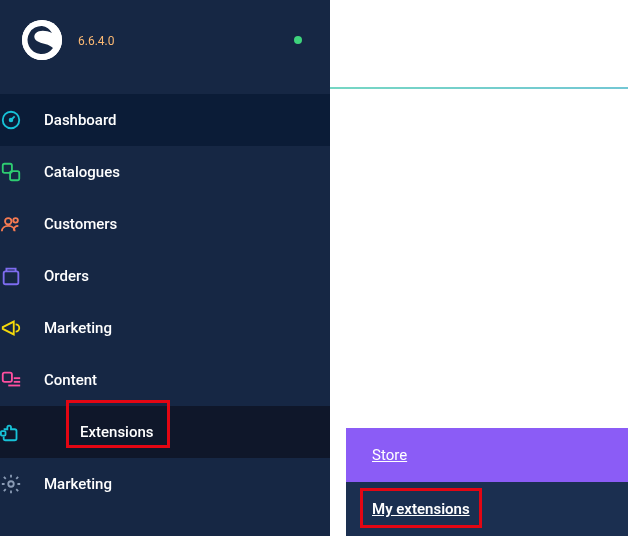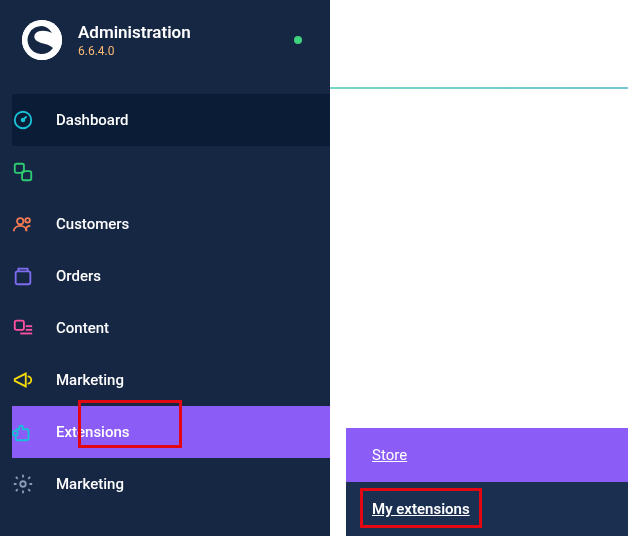--- a/index.html
+++ b/index.html
@@ -7,23 +7,23 @@
   .app { display: flex; width: 628px; height: 536px; }
   .sidebar { width: 330px; background: #162744; color: #fff; display: flex; flex-direction: column; position: relative; }
   .header { display: flex; align-items: center; padding: 20px 22px 20px 22px; }
   .logo { width: 40px; height: 40px; border-radius: 50%; background: #fff; position: relative; flex-shrink: 0; }
   .logo svg { position: absolute; top: 0; left: 0; }
   .header-text { margin-left: 16px; flex: 1; }
   .header-title { font-size: 17px; font-weight: 600; color: #fff; }
   .header-version { font-size: 12px; color: #fdba74; margin-top: 2px; }
   .status-dot { width: 8px; height: 8px; border-radius: 50%; background: #3ed37c; margin-left: auto; margin-right: 6px; }
   .nav { margin-top: 14px; }
-  .nav-item { display: flex; align-items: center; height: 52px; cursor: pointer; position: relative; margin-left: 12px; }
+  .nav-item { display: flex; align-items: center; height: 52px; cursor: pointer; position: relative; }
   .nav-item.active { background: #0b1c37; }
-  .nav-item.selected { background: #8b5cf6; }
+  .nav-item.selected { background: #0f172a; gap: 36px; }
   .nav-icon { width: 22px; height: 22px; display: flex; align-items: center; justify-content: center; flex-shrink: 0; }
   .nav-label { margin-left: 22px; font-size: 15px; color: #fff; font-weight: 500; }
   .highlight-box { border: 3px solid #e30613; position: absolute; pointer-events: none; }
   .highlight-ext { left: 66px; top: -6px; width: 104px; height: 48px; }
   .main { flex: 1; background: #fff; position: relative; }
   .main-top-border { position: absolute; top: 87px; left: 0; right: 0; height: 2px; background: linear-gradient(90deg,#1abc9c,#16a2b8); opacity:0.6; }
   .submenu { position: absolute; left: 16px; right: 0; bottom: 0; width: 298px; background: #8b5cf6; color: #fff; text-decoration: underline; }
   .submenu-item { height: 54px; display: flex; align-items: center; padding-left: 26px; font-size: 15px; cursor: pointer; position: relative; }
   .submenu-item.selected { background: #1b2f50; font-weight: 600; }
   .highlight-myext { left: 14px; top: 6px; width: 122px; height: 40px; border: 3px solid #e30613; position: absolute; pointer-events: none; }
@@ -35,21 +35,20 @@
 
   <aside class="sidebar">
     <div class="header">
       <div class="logo">
         <svg width="40" height="40" viewBox="0 0 40 40">
           <circle cx="20" cy="20" r="20" fill="#fff"></circle>
           <path d="M20 6 A14 14 0 1 0 31 28 C27 24 21 24 17 22 C12 20 11 16 14 13 C17 10 24 10 30 13 A14 14 0 0 0 20 6 Z" fill="#162744"></path>
         </svg>
       </div>
       <div class="header-text">
-        <div class="header-title">Administration</div>
         <div class="header-version">6.6.4.0</div>
       </div>
       <div class="status-dot"></div>
     </div>
 
     <nav class="nav">
 
       <div class="nav-item active">
         <span class="nav-icon">
           <svg width="22" height="22" viewBox="0 0 24 24" fill="none" stroke="#17c2d7" stroke-width="2">
@@ -61,20 +60,21 @@
         <span class="nav-label">Dashboard</span>
       </div>
 
       <div class="nav-item">
         <span class="nav-icon">
           <svg width="22" height="22" viewBox="0 0 24 24" fill="none" stroke="#2ecc71" stroke-width="2">
             <rect x="3" y="3" width="10" height="10" rx="2"></rect>
             <rect x="11" y="11" width="10" height="10" rx="2"></rect>
           </svg>
         </span>
+        <span class="nav-label">Catalogues</span>
       </div>
 
       <div class="nav-item">
         <span class="nav-icon">
           <svg width="22" height="22" viewBox="0 0 24 24" fill="none" stroke="#f77b52" stroke-width="2">
             <circle cx="9" cy="9" r="3.5"></circle>
             <path d="M2 20c0-3.5 3-6 7-6s7 2.5 7 6"></path>
             <circle cx="17" cy="8" r="2.5"></circle>
             <path d="M15 19c0-3 2-5 5-5"></path>
           </svg>
@@ -87,38 +87,38 @@
           <svg width="22" height="22" viewBox="0 0 24 24" fill="none" stroke="#7e6cf0" stroke-width="2">
             <path d="M7 7 V4 h10 v3"></path>
             <rect x="4" y="7" width="16" height="14" rx="2"></rect>
           </svg>
         </span>
         <span class="nav-label">Orders</span>
       </div>
 
       <div class="nav-item">
         <span class="nav-icon">
+          <svg width="22" height="22" viewBox="0 0 24 24" fill="none" stroke="#f5d90a" stroke-width="2">
+            <path d="M3 11 L15 5 v14 L3 13 z"></path>
+            <path d="M17 8a4 4 0 0 1 0 8"></path>
+          </svg>
+        </span>
+        <span class="nav-label">Marketing</span>
+      </div>
+
+      <div class="nav-item">
+        <span class="nav-icon">
           <svg width="22" height="22" viewBox="0 0 24 24" fill="none" stroke="#ff4fa0" stroke-width="2">
             <rect x="3" y="4" width="10" height="10" rx="2"></rect>
             <line x1="15" y1="10" x2="22" y2="10"></line>
             <line x1="15" y1="14" x2="22" y2="14"></line>
             <line x1="9" y1="18" x2="22" y2="18"></line>
           </svg>
         </span>
         <span class="nav-label">Content</span>
-      </div>
-
-      <div class="nav-item">
-        <span class="nav-icon">
-          <svg width="22" height="22" viewBox="0 0 24 24" fill="none" stroke="#f5d90a" stroke-width="2">
-            <path d="M3 11 L15 5 v14 L3 13 z"></path>
-            <path d="M17 8a4 4 0 0 1 0 8"></path>
-          </svg>
-        </span>
-        <span class="nav-label">Marketing</span>
       </div>
 
       <div class="nav-item selected" style="position:relative;">
         <span class="nav-icon">
           <svg width="22" height="22" viewBox="0 0 24 24" fill="none" stroke="#17c2d7" stroke-width="2">
             <path d="M4 9h4V7a2 2 0 0 1 4 0v2h4a2 2 0 0 1 2 2v8a2 2 0 0 1-2 2H6a2 2 0 0 1-2-2v-2"></path>
             <rect x="1" y="11" width="5" height="5" rx="1"></rect>
           </svg>
         </span>
         <span class="nav-label">Extensions</span>

